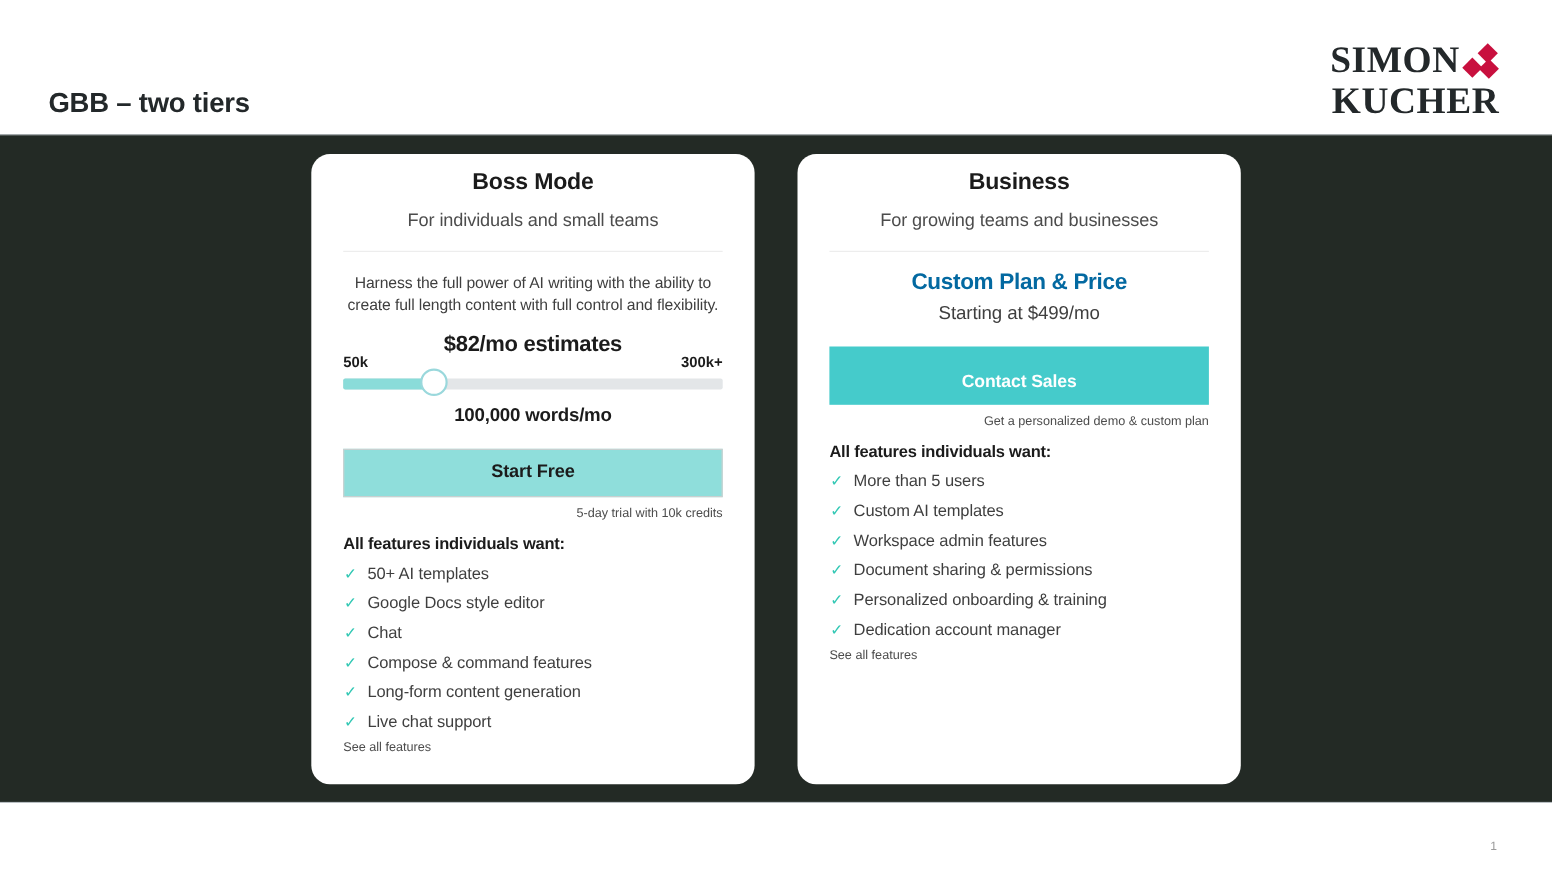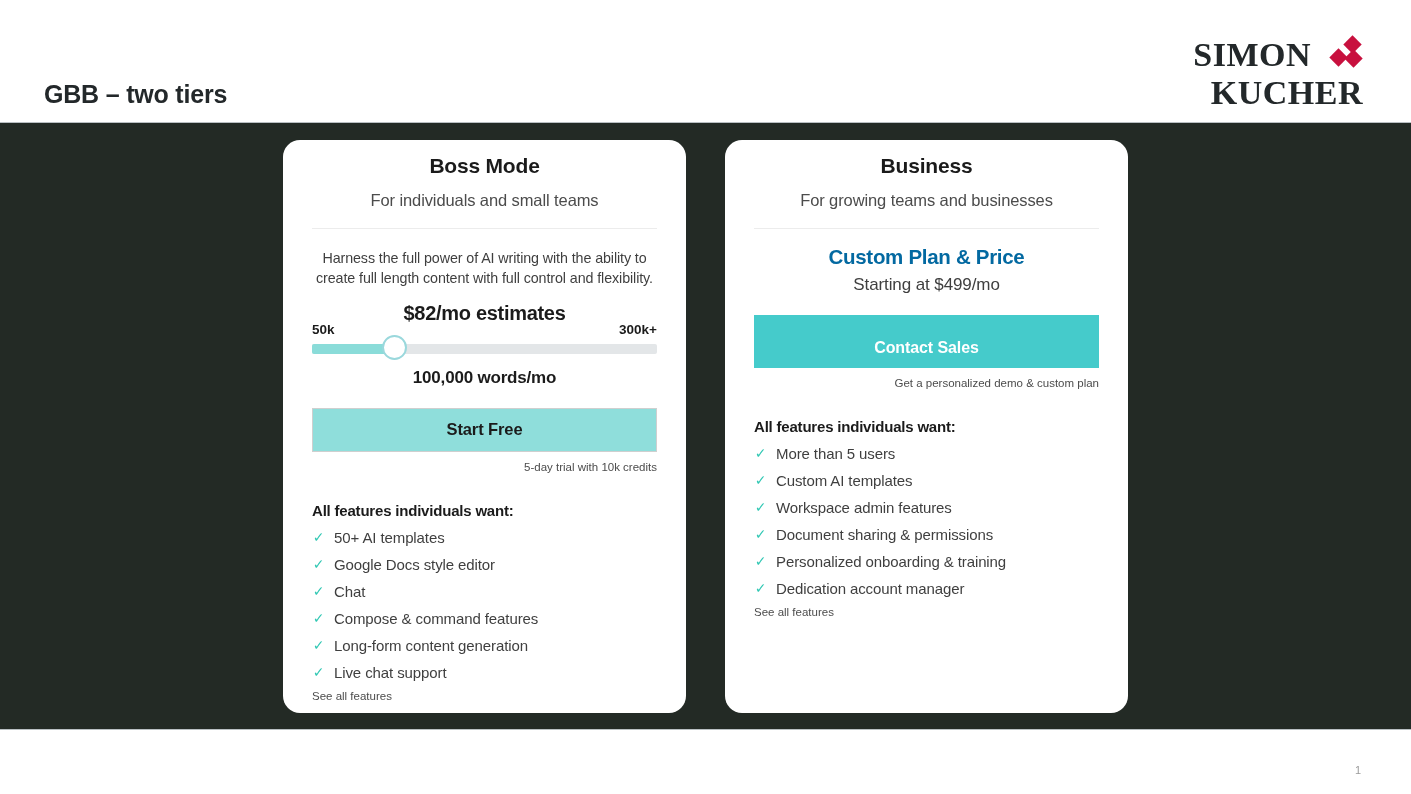--- a/index.html
+++ b/index.html
@@ -50,23 +50,23 @@
     font-family: "Liberation Serif", serif;
     font-weight: bold;
     font-size: 34px;
     line-height: 34px;
     letter-spacing: 0.5px;
     color: #23282a;
     display: block;
   }
   .logo-row {
     display: flex;
-    align-items: flex-start;
+    align-items: flex-end;
     justify-content: flex-end;
-    gap: 16px;
+    gap: 0;
     margin-bottom: 4px;
   }
   .logo-diamonds {
     position: relative;
     width: 36px;
     height: 30px;
   }
   .dia {
     position: absolute;
     width: 13px;
@@ -236,21 +236,21 @@
   .custom-sub {
     margin-top: 6px;
     text-align: center;
     font-size: 17px;
     color: #3f3f3f;
     letter-spacing: -0.1px;
   }
 
   
   .features-head {
-    margin-top: 29px;
+    margin-top: 13px;
     font-size: 15px;
     font-weight: bold;
     color: #1b1b1b;
     letter-spacing: -0.2px;
   }
   .feature {
     display: flex;
     align-items: center;
     gap: 9px;
     margin-top: 10px;

